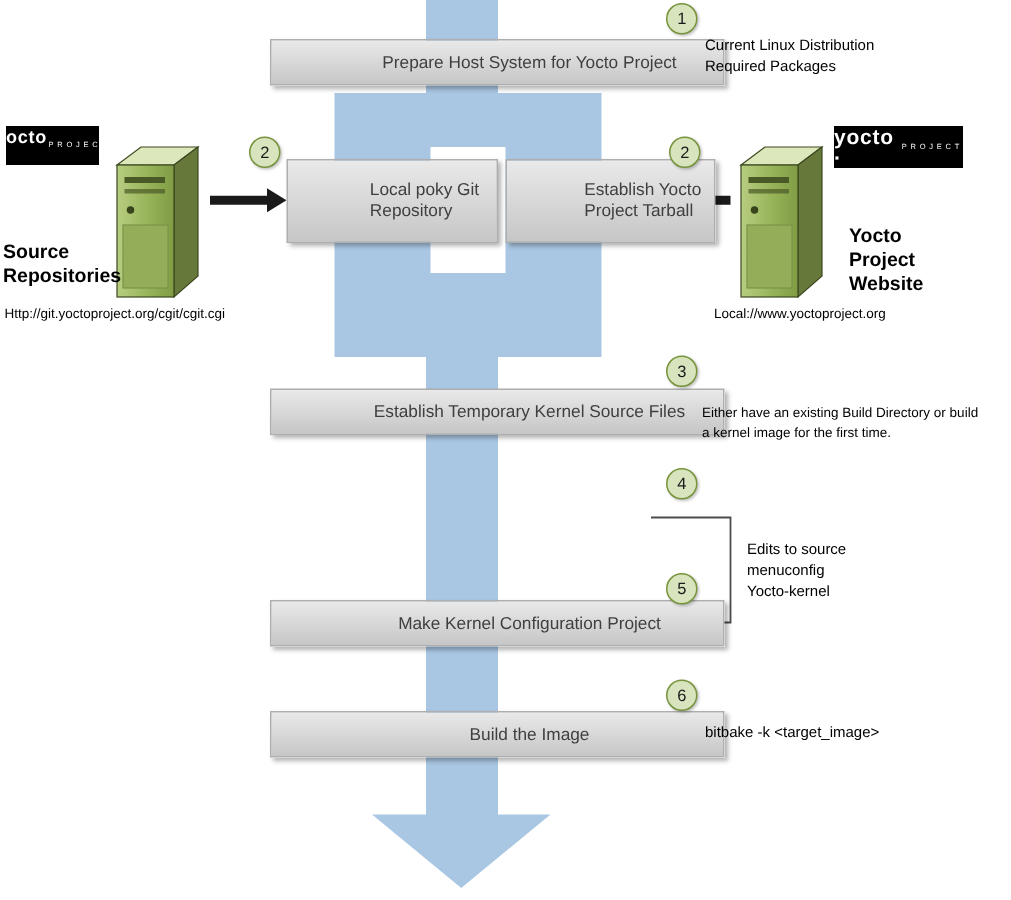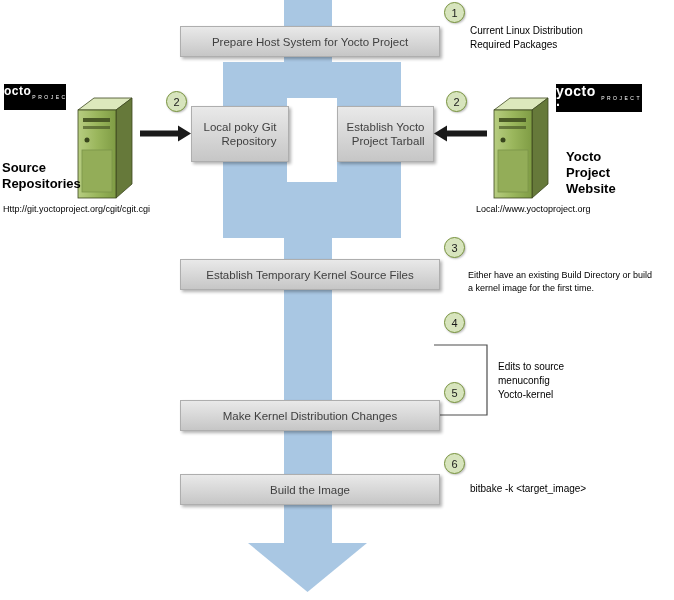--- a/index.html
+++ b/index.html
@@ -1,22 +1,22 @@
 <!DOCTYPE html>
 <html><head>
 <meta charset="utf-8">
 <style>
   html,body{margin:0;padding:0;background:#fff;}
   .stage{position:relative;width:674px;height:600px;background:#fff;overflow:hidden;
          font-family:"Liberation Sans",sans-serif;}
   .layer{position:absolute;left:0;top:0;}
-  .pbox{position:absolute;display:flex;align-items:center;justify-content:center;text-align:right;
+  .pbox{position:absolute;display:flex;align-items:center;justify-content:center;text-align:left;
         background:linear-gradient(180deg,#e9e9e9 0%,#d6d6d6 55%,#c6c6c6 100%);
         border:1px solid #aeaeae;box-shadow:2px 2px 3px rgba(0,0,0,.30);
-        color:#3f3f3f;font-size:11.5px;line-height:14px;white-space:pre-line;}
+        color:#3f3f3f;font-size:11.5px;line-height:14px;white-space:pre-line;padding-left:43px;}
   .pbox.bold{font-weight:normal;}
   .step-circle{position:absolute;width:19px;height:19px;border-radius:50%;
         background:#d7e4bd;border:1px solid #77933c;box-shadow:1px 1px 2px rgba(0,0,0,.25);
         display:flex;align-items:center;justify-content:center;
         font-size:11px;color:#1a1a1a;}
   .note{position:absolute;color:#000;font-size:10px;line-height:14px;white-space:pre-line;}
   .note.small{font-size:9px;line-height:13px;}
   .logo{position:absolute;background:#000;color:#fff;display:flex;flex-direction:row;
         align-items:center;justify-content:center;gap:1px;}
   .logo .main{font-size:12px;font-weight:bold;letter-spacing:.5px;line-height:12px;}
@@ -72,21 +72,21 @@
       <use href="#tower"></use>
     </g>
   </svg>
 
   <div class="pbox" style="left:180px;top:26px;width:258px;height:29px">Prepare Host System for Yocto Project</div>
   <div class="pbox" style="left:191px;top:106px;width:96px;height:54px">Local poky Git
 Repository</div>
   <div class="pbox" style="left:337px;top:106px;width:95px;height:54px">Establish Yocto
 Project Tarball</div>
   <div class="pbox" style="left:180px;top:259px;width:258px;height:29px">Establish Temporary Kernel Source Files</div>
-  <div class="pbox" style="left:180px;top:400px;width:258px;height:29px">Make Kernel Distribution Changes</div>
+  <div class="pbox" style="left:180px;top:400px;width:258px;height:29px">Make Kernel Configuration Project</div>
   <div class="pbox bold" style="left:180px;top:474px;width:258px;height:29px">Build the Image</div>
 
   <div class="step-circle" style="left:444px;top:2px">1</div>
   <div class="step-circle" style="left:166px;top:91px">2</div>
   <div class="step-circle" style="left:446px;top:91px">2</div>
   <div class="step-circle" style="left:444px;top:237px">3</div>
   <div class="step-circle" style="left:444px;top:312px">4</div>
   <div class="step-circle" style="left:444px;top:382px">5</div>
   <div class="step-circle" style="left:444px;top:453px">6</div>
 

